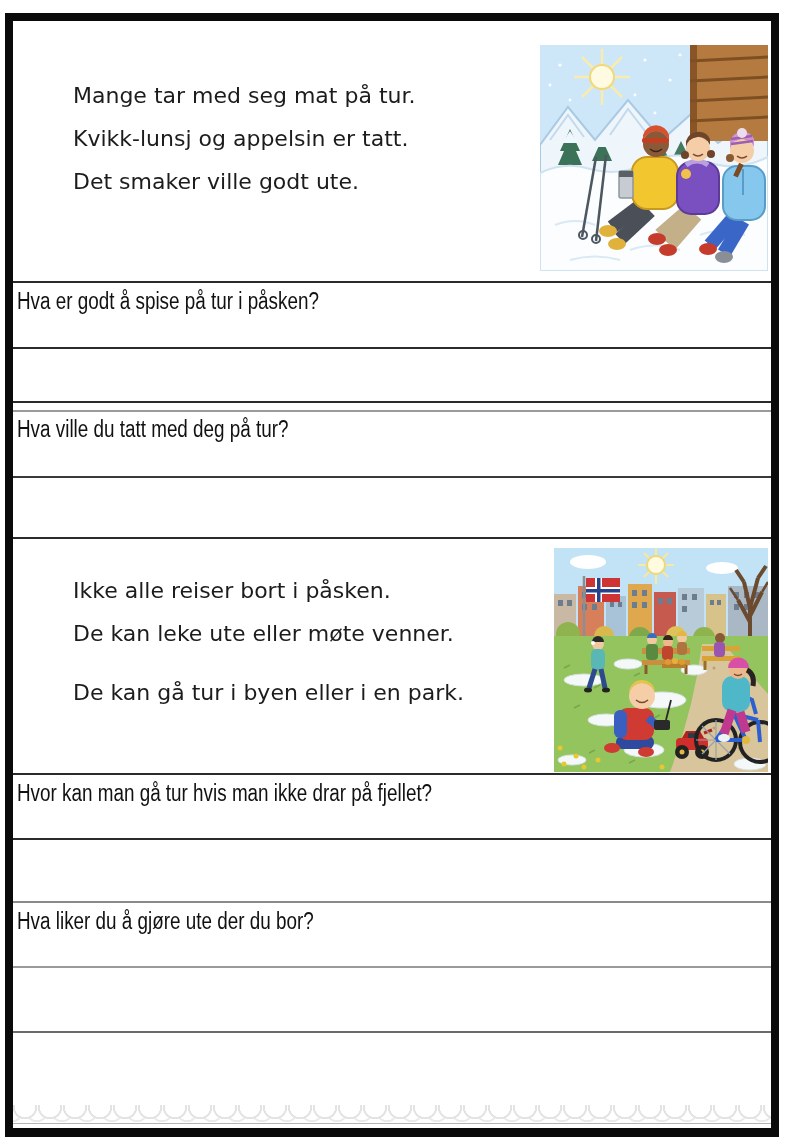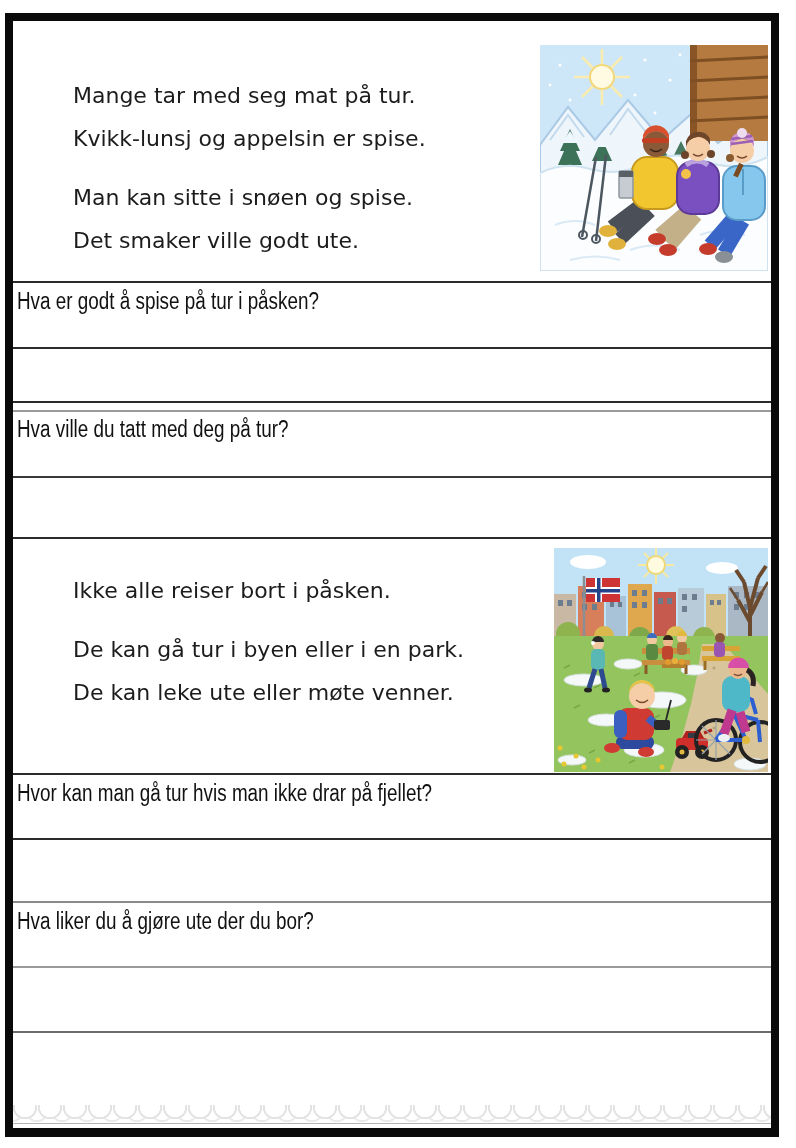--- a/index.html
+++ b/index.html
@@ -23,22 +23,21 @@
   .thinline{position:absolute;left:0;top:1102px;width:758px;height:1px;background:#b4b4b4;}
 </style>
 </head>
 <body>
 
 <div class="page">
   <div class="frame">
 
     <div class="story-text" style="top:53px;">
       <div class="pline">Mange tar med seg mat på tur.</div>
-      <div class="pline">Kvikk-lunsj og appelsin er spise.</div>
-      <div class="pline gap">Man kan sitte i snøen og spise.</div>
+      <div class="pline">Kvikk-lunsj og appelsin er tatt.</div>
       <div class="pline">Det smaker ville godt ute.</div>
     </div>
 
     <div class="img-box" style="left:527px;top:24px;width:228px;height:226px;">
       <svg width="228" height="226" viewBox="0 0 228 226" xmlns="http://www.w3.org/2000/svg">
         <rect x="0" y="0" width="228" height="226" fill="#cde7f8"></rect>
 
         <g stroke="#f9ecae" stroke-width="2.5">
           <line x1="62" y1="4" x2="62" y2="60"></line>
             <line x1="34" y1="32" x2="90" y2="32"></line>
@@ -151,22 +150,22 @@
     <div class="hline" style="top:380px;background:#2b2b2b;"></div>
 
     <div class="hline" style="top:389px;background:#9a9a9a;"></div>
     <div class="question" style="top:395px;">Hva ville du tatt med deg på tur?</div>
     <div class="hline" style="top:455px;background:#3a3a3a;"></div>
     <div class="answer-area" style="top:457px;height:57px;"></div>
     <div class="hline" style="top:516px;background:#2b2b2b;"></div>
 
     <div class="story-text" style="top:548px;">
       <div class="pline">Ikke alle reiser bort i påsken.</div>
+      <div class="pline">De kan leke ute eller møte venner.</div>
       <div class="pline gap">De kan gå tur i byen eller i en park.</div>
-      <div class="pline">De kan leke ute eller møte venner.</div>
     </div>
 
     <div class="img-box" style="left:541px;top:527px;width:214px;height:224px;">
       <svg width="214" height="224" viewBox="0 0 214 224" xmlns="http://www.w3.org/2000/svg">
         <rect x="0" y="0" width="214" height="224" fill="#c2e2f6"></rect>
 
         <g stroke="#f6e9a2" stroke-width="2">
           <line x1="102" y1="0" x2="102" y2="36"></line>
             <line x1="84" y1="17" x2="120" y2="17"></line>
           <line x1="90" y1="5" x2="114" y2="29"></line>

